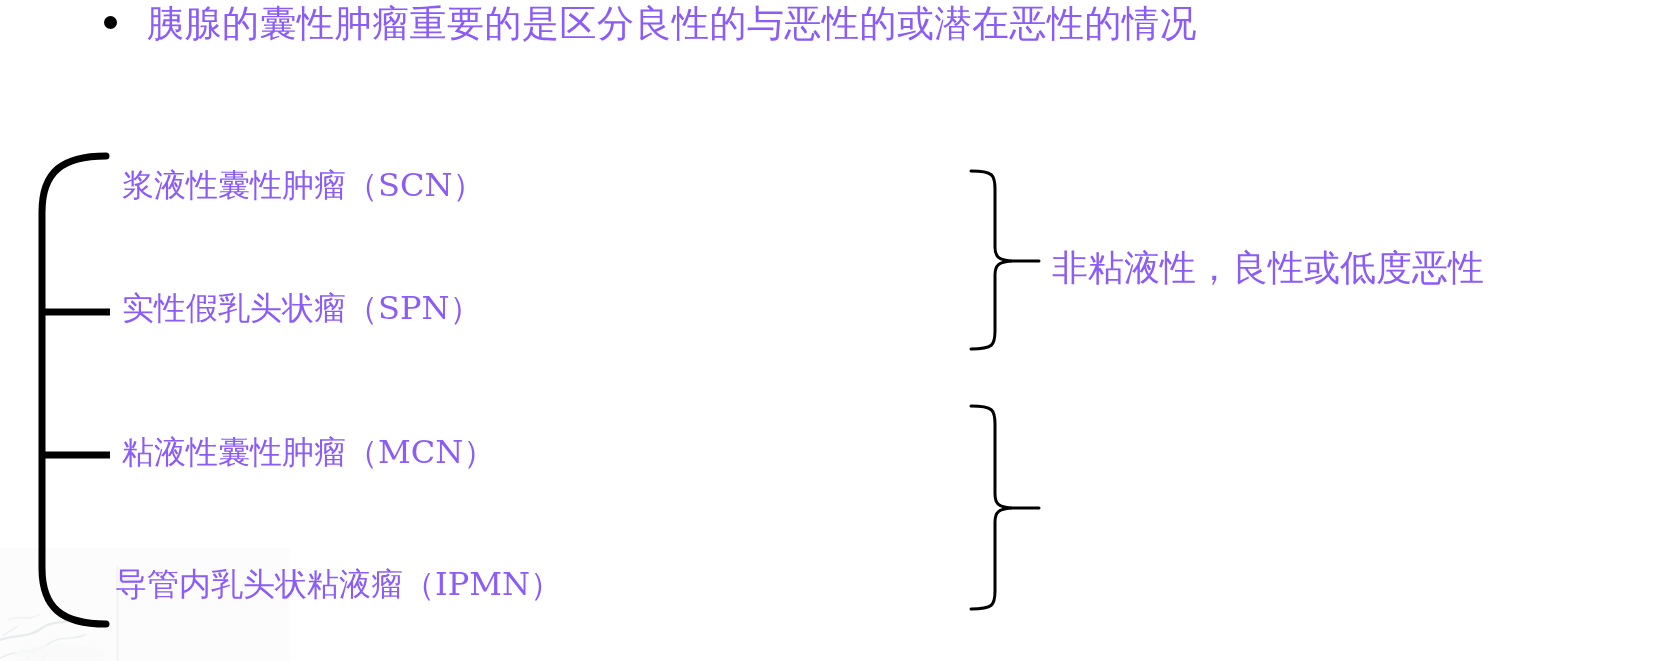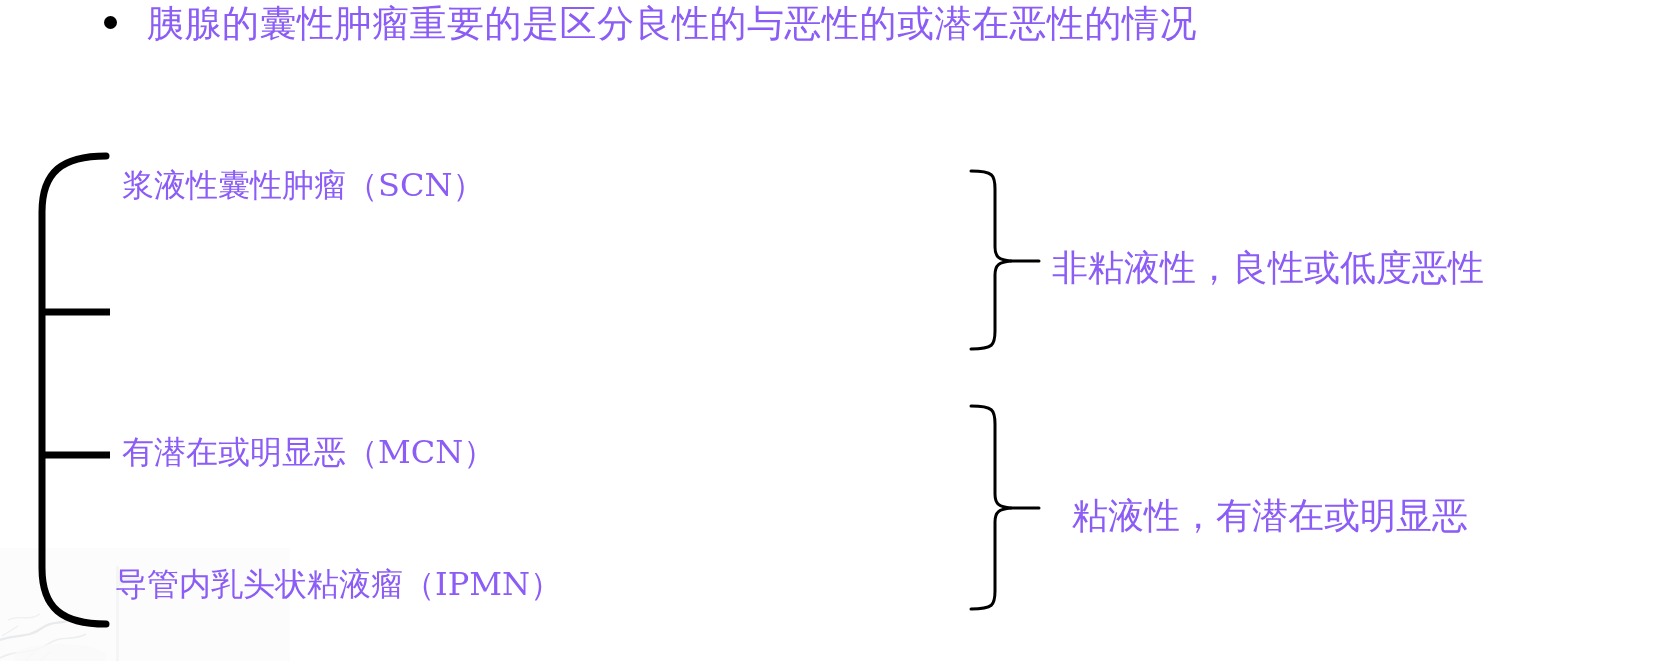--- a/index.html
+++ b/index.html
@@ -112,21 +112,22 @@
              C 34 6, 14 22, 14 62
              L 14 418
              C 14 458, 34 474, 78 474" stroke="#000000" stroke-width="7" fill="none" stroke-linecap="round"></path>
 
     <line x1="14" y1="162" x2="82" y2="162" stroke="#000000" stroke-width="7" stroke-linecap="butt"></line>
 
     <line x1="14" y1="305" x2="82" y2="305" stroke="#000000" stroke-width="7" stroke-linecap="butt"></line>
   </svg>
 
   <div class="list-item" id="item-0">浆液性囊性肿瘤（SCN）</div>
-  <div class="list-item" id="item-2">有潜在或明显恶（MCN）</div>
+  <div class="list-item" id="item-1">实性假乳头状瘤（SPN）</div>
+  <div class="list-item" id="item-2">粘液性囊性肿瘤（MCN）</div>
   <div class="list-item" id="item-3">导管内乳头状粘液瘤（IPMN）</div>
 
   <svg id="brace-right-0" width="90" height="190" viewBox="0 0 90 190" xmlns="http://www.w3.org/2000/svg">
     <path d="M 16 6
              C 38 6, 40 10, 40 24
              L 40 82
              C 40 92, 44 95, 56 96
              C 44 97, 40 100, 40 110
              L 40 166
              C 40 180, 38 184, 16 184" stroke="#000000" stroke-width="3" fill="none" stroke-linecap="round" stroke-linejoin="round"></path>
@@ -140,16 +141,15 @@
              C 40 104, 44 107, 56 108
              C 44 109, 40 112, 40 122
              L 40 191
              C 40 205, 38 209, 16 209" stroke="#000000" stroke-width="3" fill="none" stroke-linecap="round" stroke-linejoin="round"></path>
     <line x1="56" y1="108" x2="84" y2="108" stroke="#000000" stroke-width="3" stroke-linecap="round"></line>
   </svg>
 
   <div class="annotation" id="ann-0">非粘液性，良性或低度恶性</div>
 
   <div class="annotation" id="ann-1">
-    <div>粘液性，有潜在或明显恶</div>
   </div>
 
 </div>
 
 </body></html>

